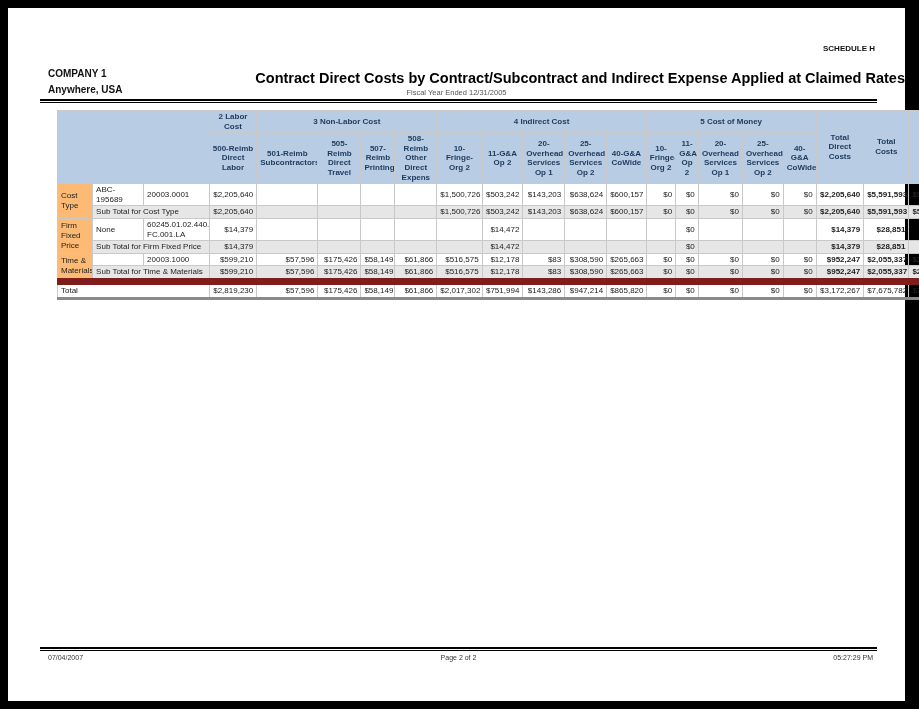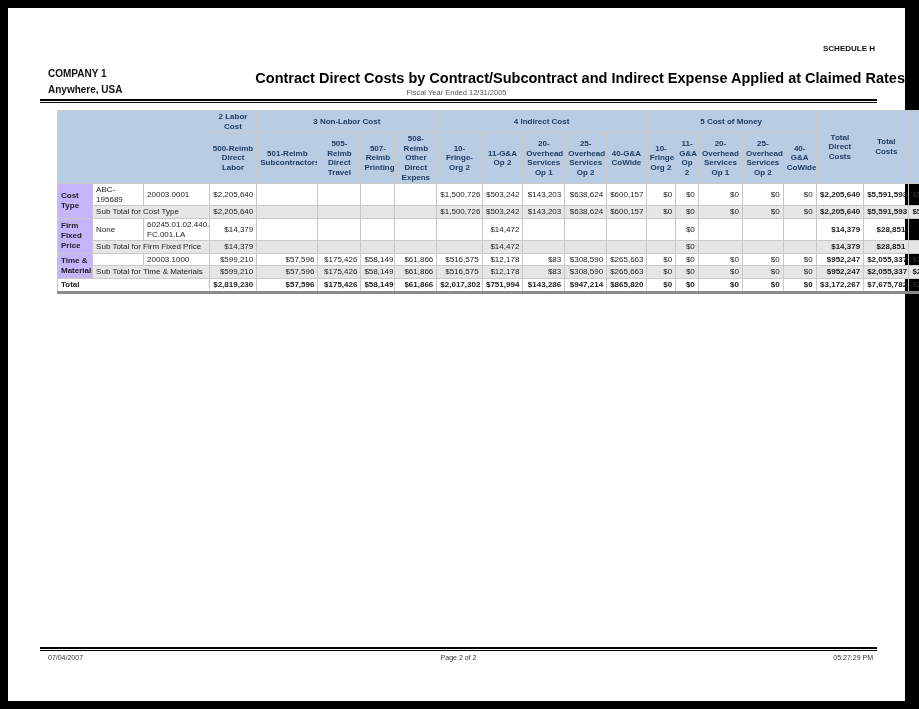--- a/index.html
+++ b/index.html
@@ -39,23 +39,23 @@
   }
   thead td {
     background:var(--header-bg,#b8cce4); color:var(--header-text,#1b3a5c);
     border:1px solid var(--header-border,#7396b8);
     font-weight:bold; text-align:center; vertical-align:middle; padding:1px 1px;
   }
   thead tr.group-row td { height:17px; }
   thead tr.col-row td { height:48px; }
   td.num { text-align:right; white-space:nowrap; }
   tr.subtotal td { background:var(--subtotal-bg,#e6e6e6);margin-left:15px; }
-  td.group-cell { vertical-align:top; background:#c4b5fd; padding-top:2px;font-weight:bold; }
+  td.group-cell { vertical-align:top; background:#fdba74; padding-top:2px; }
   td.totcol { font-weight:bold; }
-  tr.total td { font-weight:bold; border-top:1px solid #7f1d1d; }
+  tr.total td { font-weight:normal; border-top:7px solid #7f1d1d; }
 </style>
 </head>
 <body>
 
 <div class="page">
 
   <div class="company-block">
     <div>COMPANY 1</div>
     <div>Anywhere, USA</div>
   </div>

